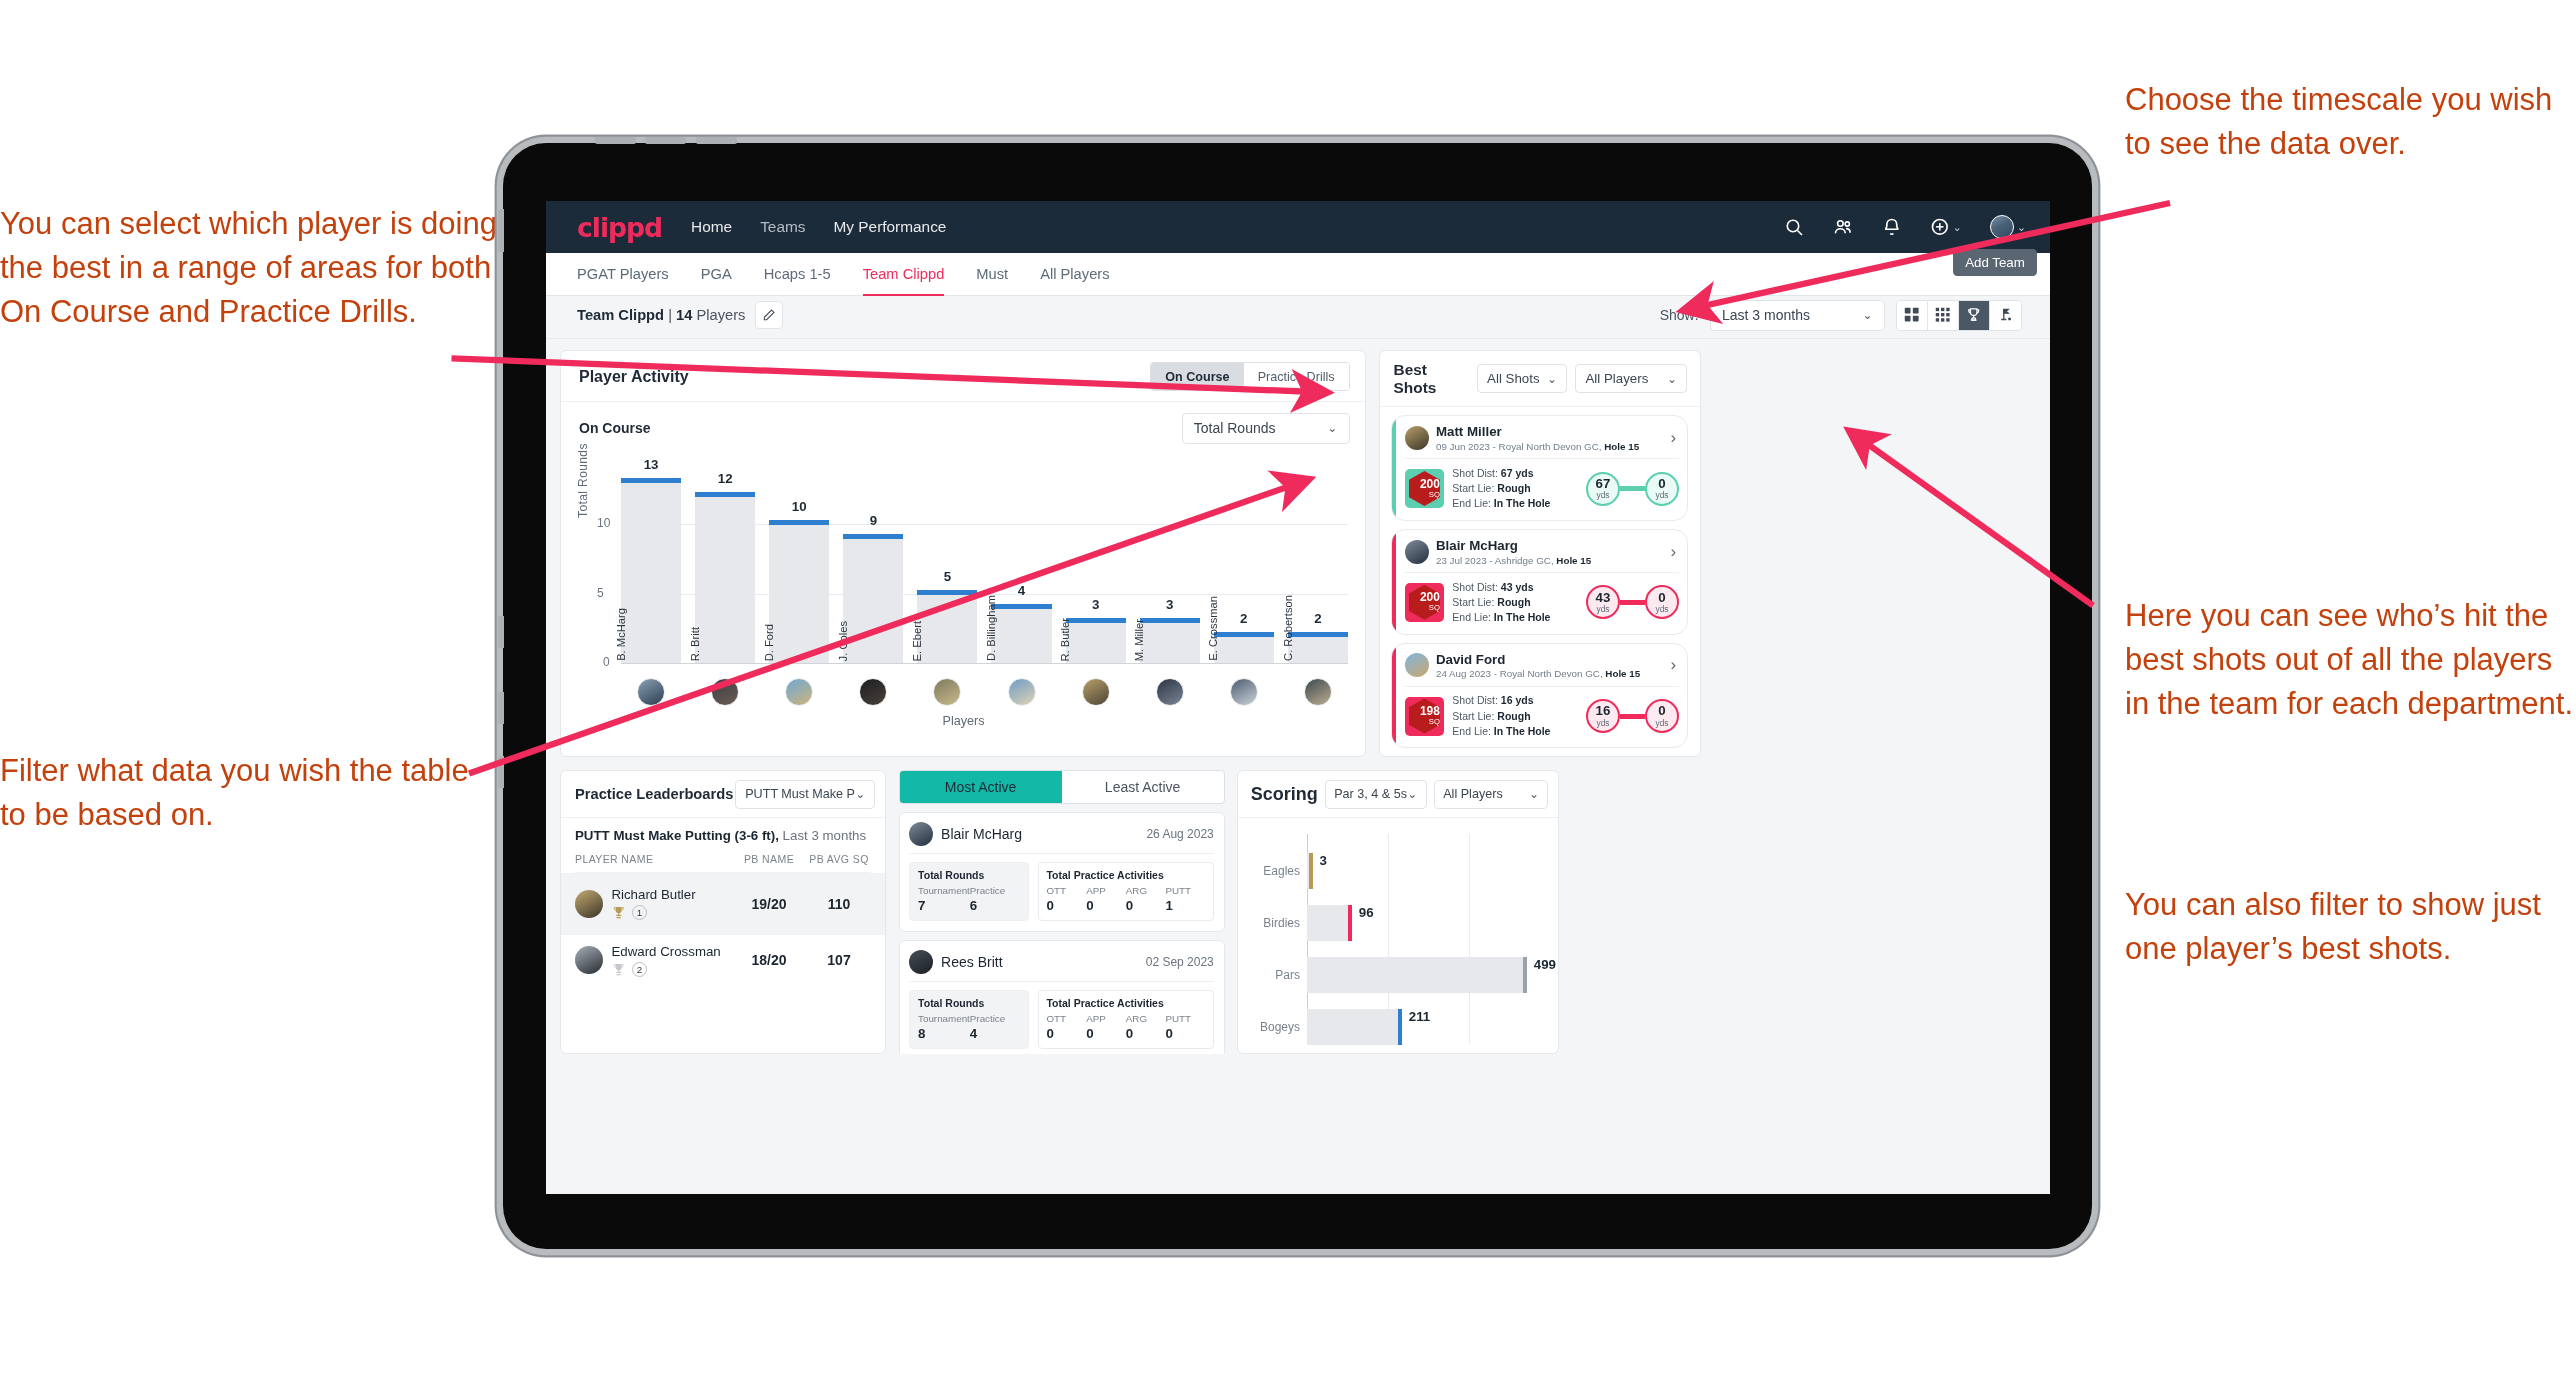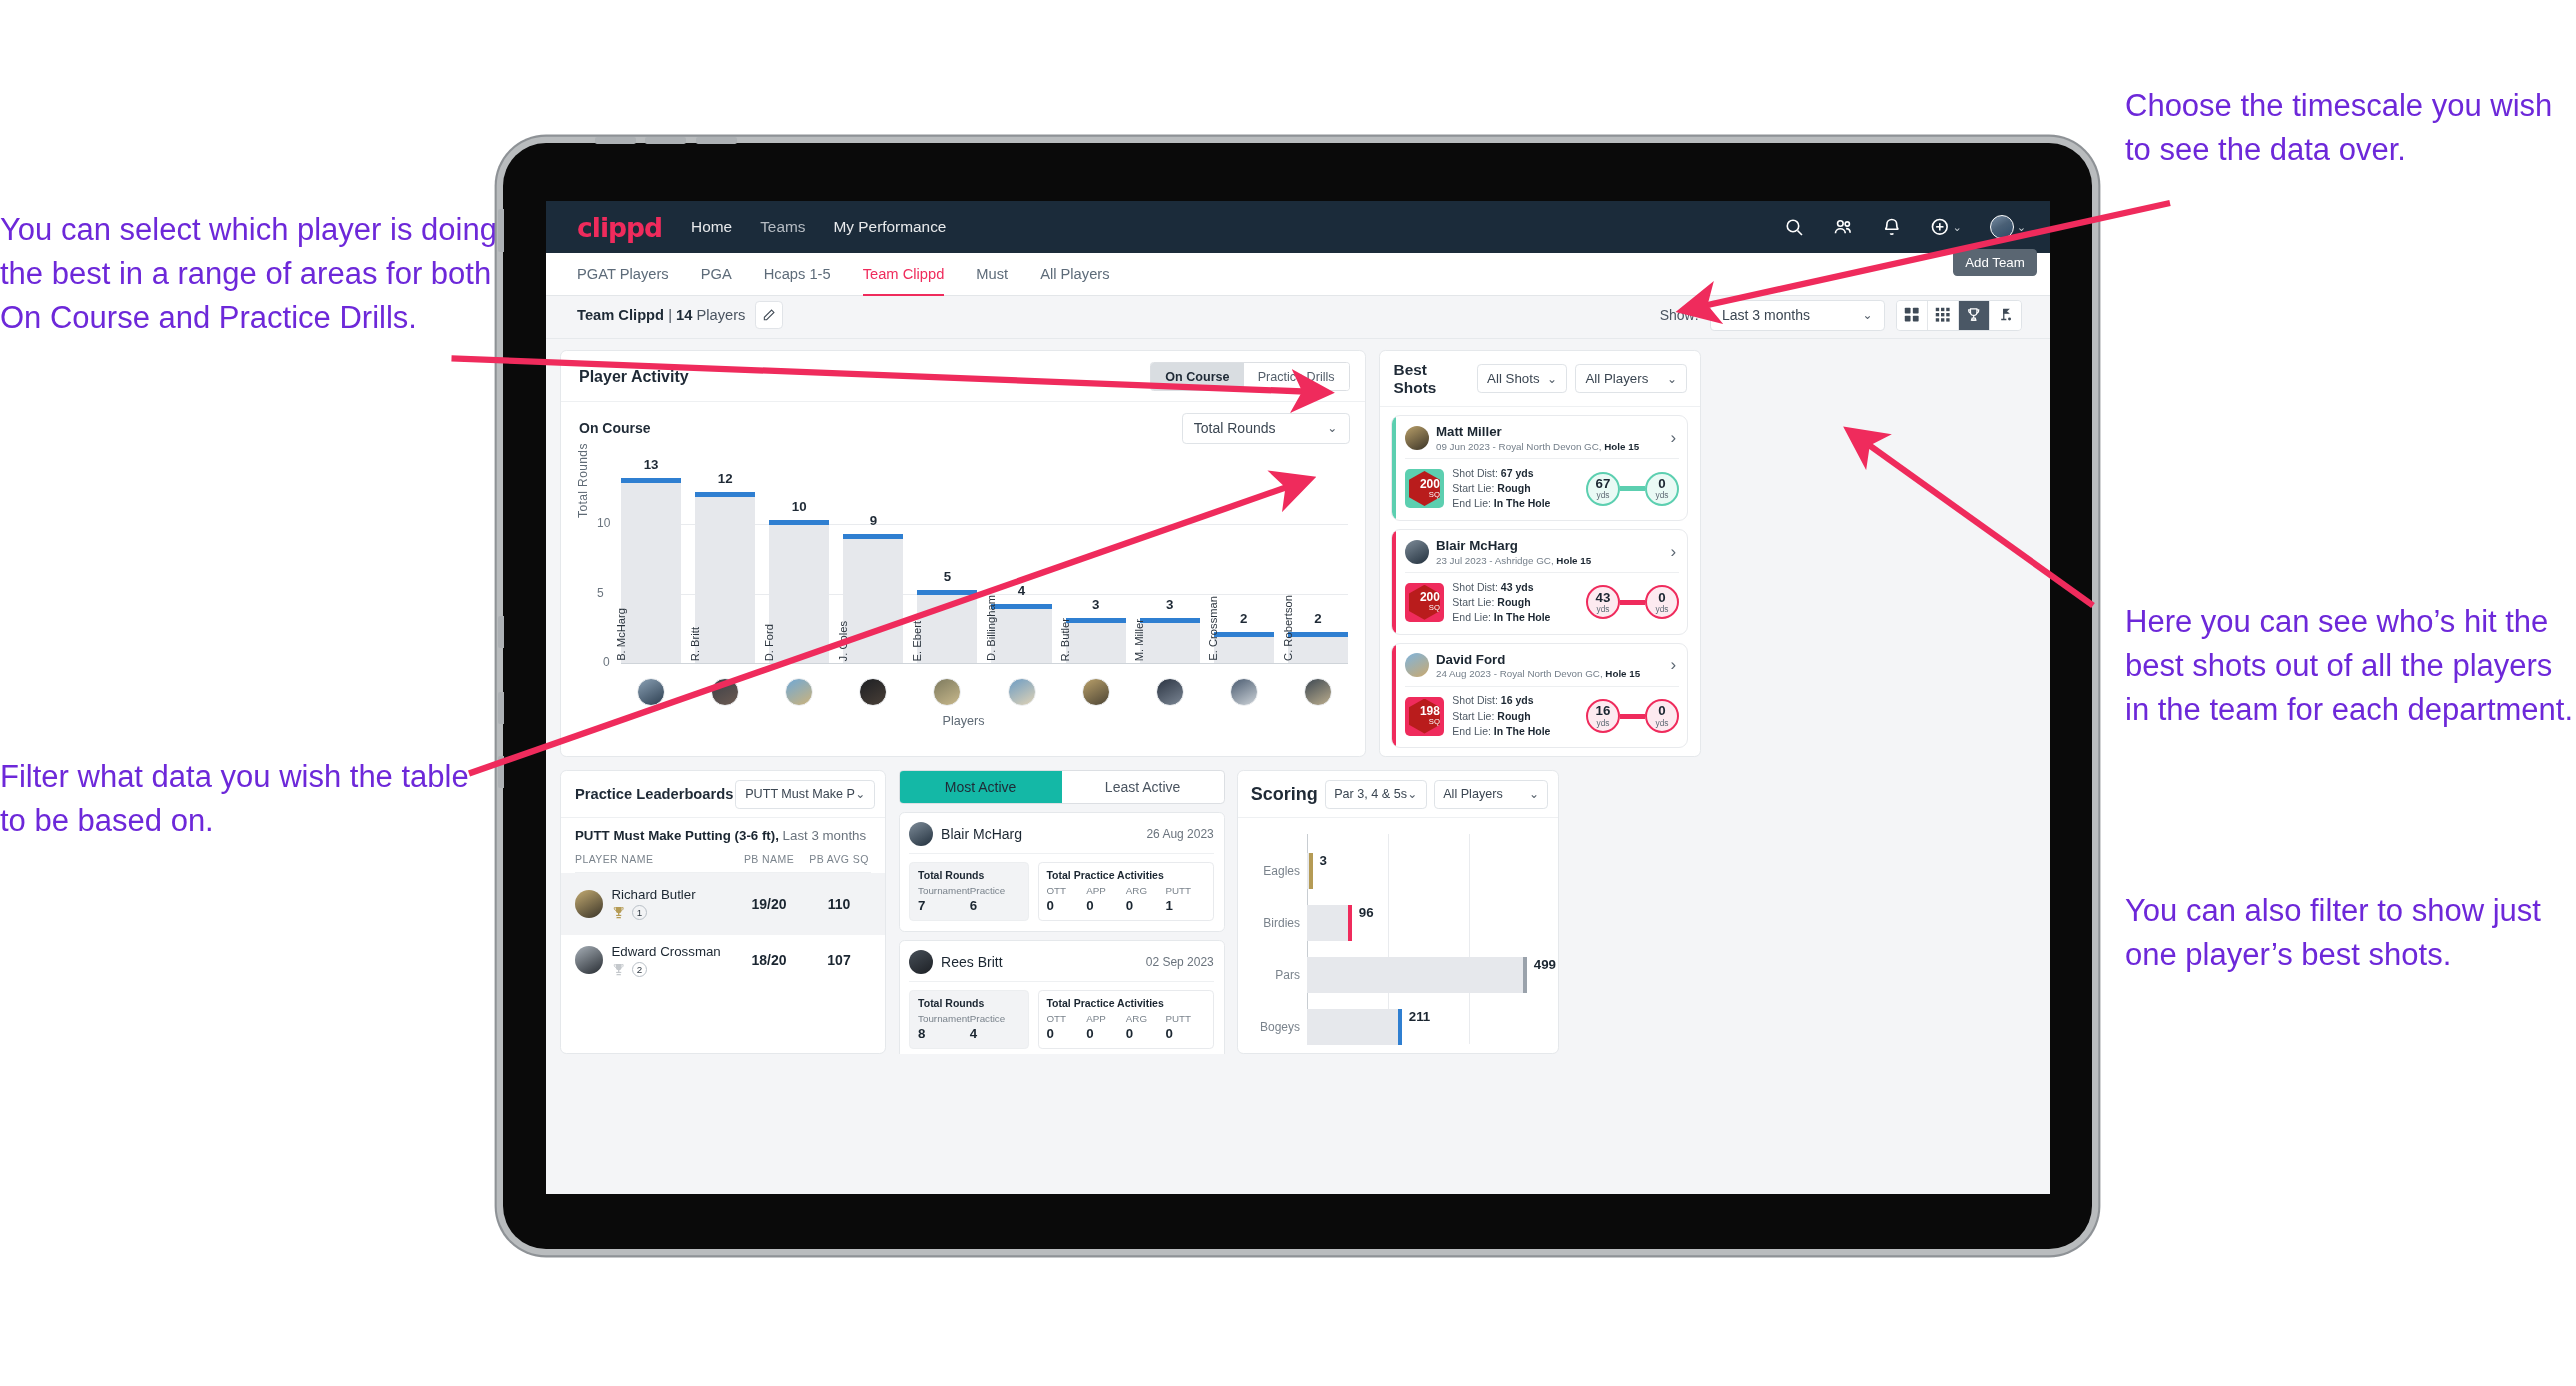--- a/index.html
+++ b/index.html
@@ -4,23 +4,22 @@
 <style>
   * { box-sizing: border-box; margin: 0; padding: 0; }
   html, body { width: 2576px; height: 1386px; background: #ffffff; }
   body { font-family: "Liberation Sans", sans-serif; position: relative; overflow: hidden; }
 
   
   .anno {
     position: absolute;
     font-size: 31px;
     line-height: 1.42;
-    color: #6d28d9;
+    color: #c2410c;
     font-family: "Liberation Sans", sans-serif;
-    margin-top: 6px;
   }
   #anno-left-top   { left: 0px;    top: 202px;  width: 504px; }
   #anno-left-bot   { left: 0px;    top: 749px; width: 483px; }
   #anno-right-top  { left: 2125px; top: 78px;  width: 448px; }
   #anno-right-mid  { left: 2125px; top: 594px;  width: 455px; }
   #anno-right-bot  { left: 2125px; top: 883px; width: 462px; }
 
   .arrow-svg { position: absolute; left: 0; top: 0; width: 2576px; height: 1386px; pointer-events: none; z-index: 50; }
 
   
@@ -140,21 +139,21 @@
   .pav { width: 28px; height:28px; border-radius:50%; border:1.4px solid #eceef0; }
   #xlabel { position:absolute; left:0; right:0; bottom:2.8px; text-align:center; font-size:12.6px; color:#5f6a75; }
 
   
   #bs-card { width: 322px; height: 407px; }
   .bs-head { display:flex; align-items:center; gap:8.4px; padding: 9.8px 12.6px 9px 14px; border-bottom:0.7px solid #eef0f2; }
   .bs-head .card-title { font-size: 15.4px; }
   .bs-head .sel-box { height: 29px; min-width: 0; font-size:13.3px; padding:0 9px; }
   .bs-head .sel-box.s1 { width: 95px; }
   .bs-head .sel-box.s2 { width: 118px; }
-  .shotcard { margin: 8.4px 11.2px 0 11.2px; border:0.7px solid #e8eaed; border-radius:9px; overflow:hidden;
+  .shotcard { margin: 8.4px 11.2px 0 11.2px; border:0.7px solid #e8eaed; border-radius:14px; overflow:hidden;
               display:flex; }
   .shot-accent { width: 4.2px; }
   .shot-body { flex:1; padding: 7.7px 8.4px 8.4px 9px; }
   .shot-top { display:flex; align-items:center; gap:7px; }
   .shot-av { width: 24px; height:24px; border-radius:50%; flex:none; }
   .shot-name { font-size:13.3px; font-weight:700; color:#1b2631; line-height:1.15; }
   .shot-meta { font-size:9.8px; color:#737e89; margin-top:1.4px; }
   .shot-meta b { color:#1b2631; }
   .shot-chev { margin-left:auto; font-size:17px; color:#5b6672; padding-right:2.8px; }
   .shot-div { height:0.7px; background:#edeff1; margin: 6.3px 0 7px 0; }

